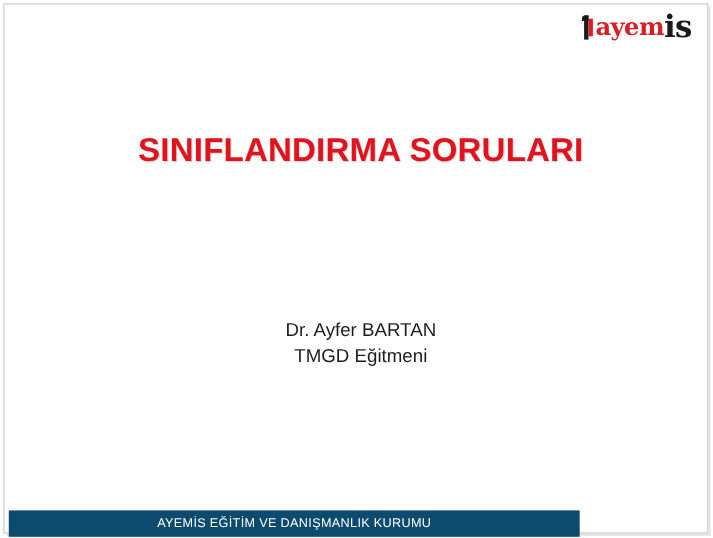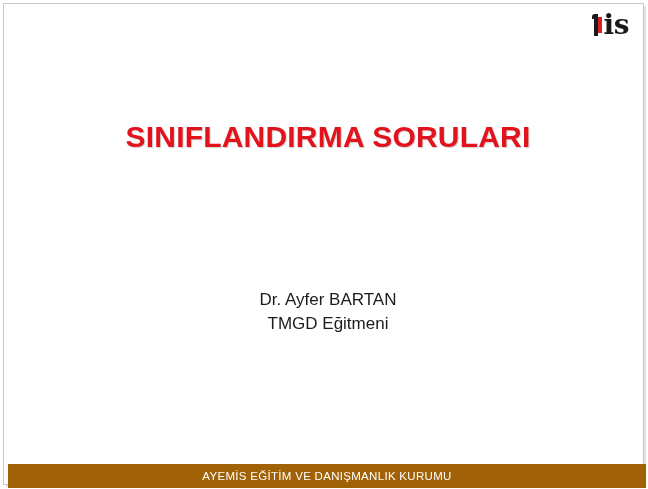--- a/index.html
+++ b/index.html
@@ -149,23 +149,23 @@
   }
   .subtitle-line {
     display: block;
   }
 
   
   .footer-bar {
     position: absolute;
     left: 4px;
     top: 460px;
-    width: 638px;
+    width: 519px;
     height: 24px;
-    background: #a16207;
+    background: #0c4a6e;
     display: flex;
     align-items: center;
     justify-content: center;
     text-align: center;
   }
   .footer-text {
     font-family: "Liberation Sans", sans-serif;
     font-size: 11.5px;
     color: #ffffff;
     letter-spacing: 0.3px;
@@ -182,20 +182,21 @@
   <div class="page-shadow-bottom"></div>
 
   <div class="page-frame">
 
     <div class="logo">
       <span class="logo-mark">
         <span class="bar-black"></span>
         <span class="bar-red"></span>
         <span class="hook"></span>
       </span>
+      <span class="logo-red">ayem</span>
         <span class="logo-black">is</span>
     </div>
 
     <div class="title">SINIFLANDIRMA SORULARI</div>
 
     <div class="subtitle">
       <span class="subtitle-line">Dr. Ayfer BARTAN</span>
       <span class="subtitle-line">TMGD Eğitmeni</span>
     </div>
 

